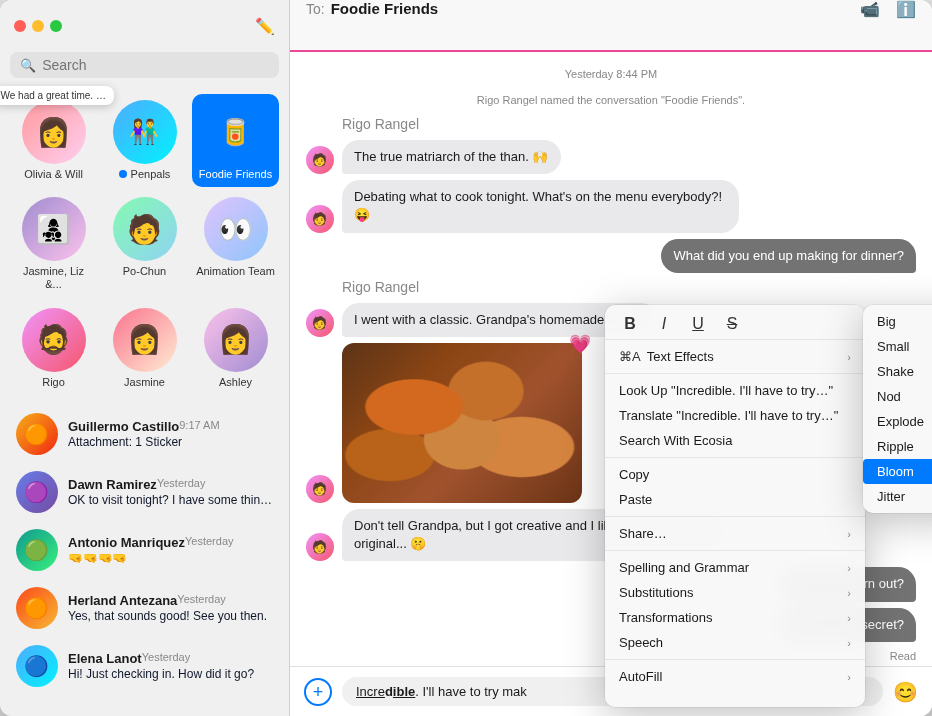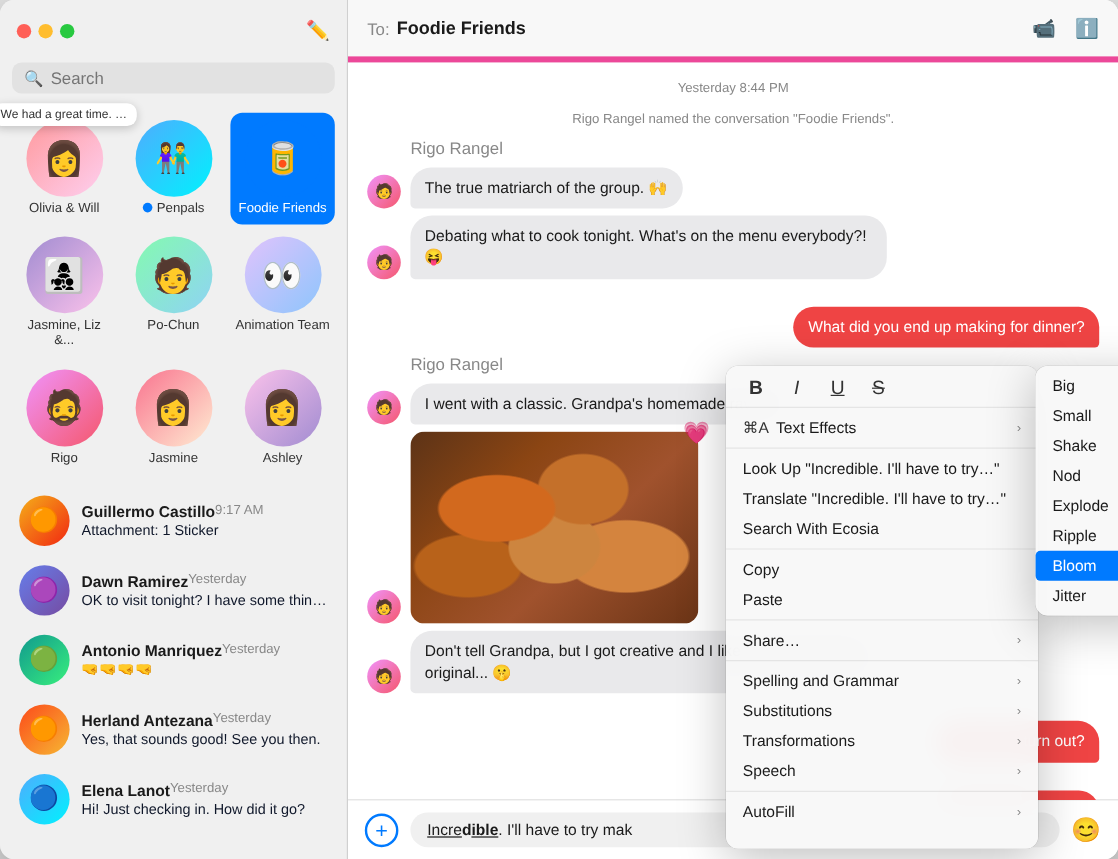--- a/index.html
+++ b/index.html
@@ -208,23 +208,23 @@
       flex: 1;
       background: white;
       display: flex;
       flex-direction: column;
       position: relative;
     }
 
     .chat-header {
       height: 52px;
       background: #f8f8f8;
-      border-bottom: 5px solid #ec4899;
-      display: flex;
-      align-items: center;
+      border-bottom: 2px solid #ec4899;
+      display: flex;
+      align-items: flex-start;
       padding: 0 16px;
       justify-content: space-between;
     }
 
     .chat-actions {
       display: flex;
       gap: 16px;
       color: #007aff;
     }
 
@@ -274,24 +274,23 @@
       position: relative;
     }
 
     .bubble.incoming {
       background: #e9e9eb;
       color: #1a1a1a;
       border-bottom-left-radius: 4px;
     }
 
     .bubble.outgoing {
-      background: #ef4444;
+      background: #737373;
       color: white;
       border-bottom-right-radius: 4px;
-      margin-top: 17px;
     }
 
     .sender-name {
       font-size: 14px;
       color: #888;
       margin-bottom: 2px;
       margin-left: 36px;
     }
 
     .message-image {
@@ -592,21 +591,21 @@
       </div>
     </div>
 
     <div class="messages-area">
       <div class="system-message">Yesterday 8:44 PM</div>
       <div class="system-message">Rigo Rangel named the conversation "Foodie Friends".</div>
 
       <div class="sender-name">Rigo Rangel</div>
       <div class="message-row">
         <div class="msg-avatar av-rigo">🧑</div>
-        <div class="bubble incoming">The true matriarch of the group. 🙌</div>
+        <div class="bubble incoming">The true matriarch of the than. 🙌</div>
       </div>
 
       <div class="message-row">
         <div class="msg-avatar av-rigo">🧑</div>
         <div class="bubble incoming">Debating what to cook tonight. What's on the menu everybody?! 😝</div>
       </div>
 
       <div class="message-row outgoing">
         <div class="bubble outgoing">What did you end up making for dinner?</div>
       </div>

